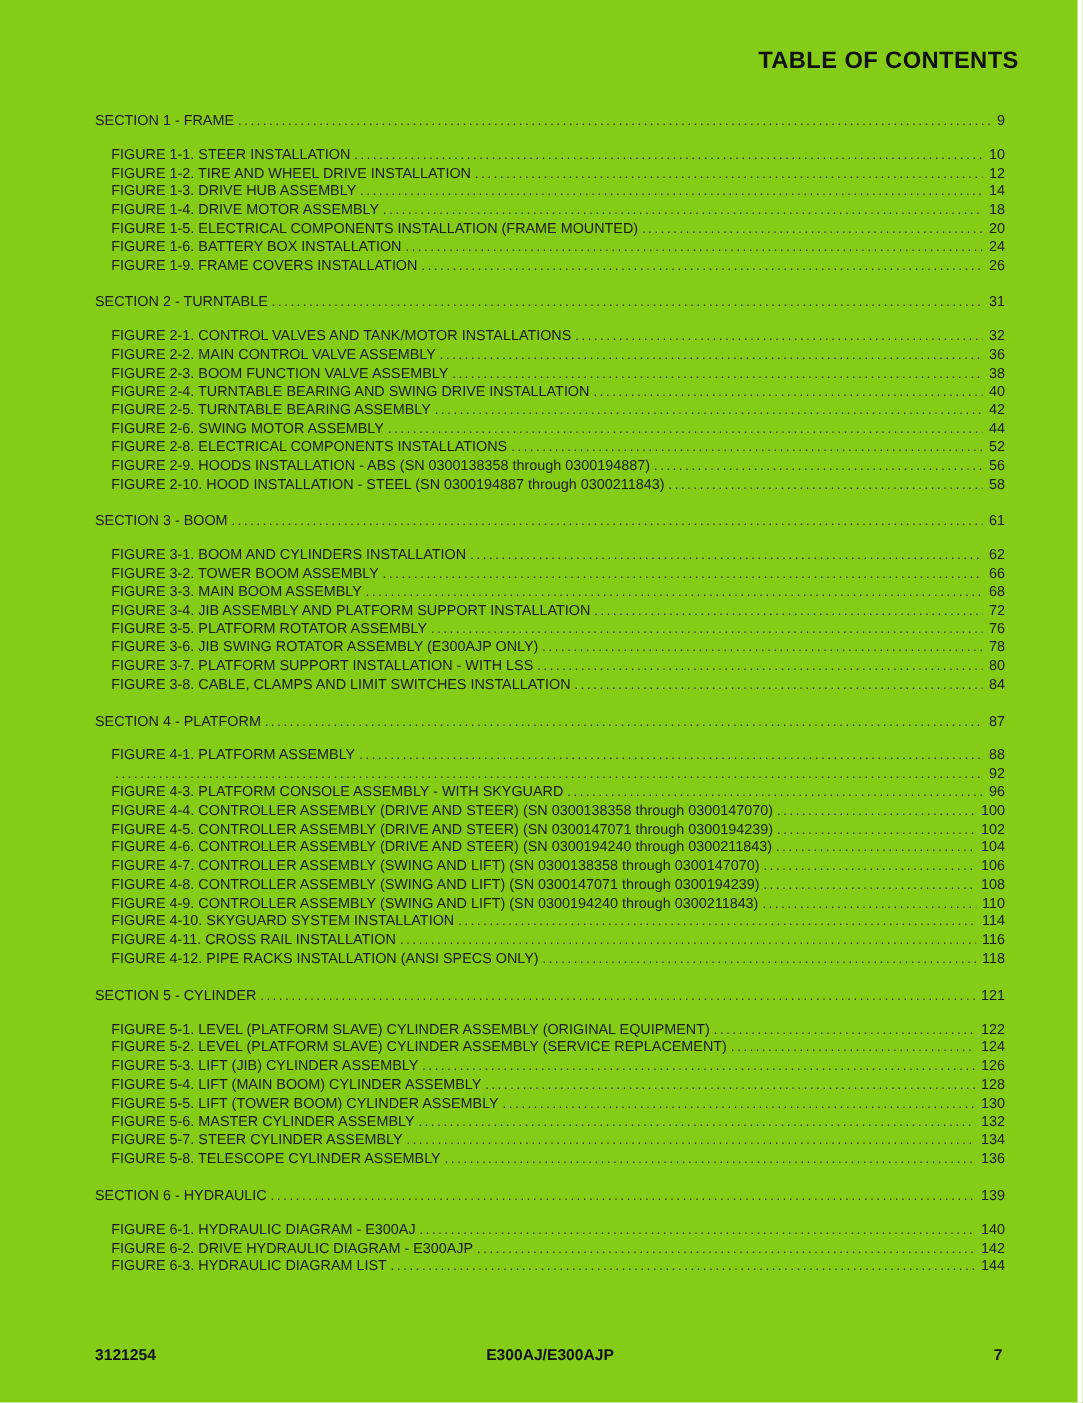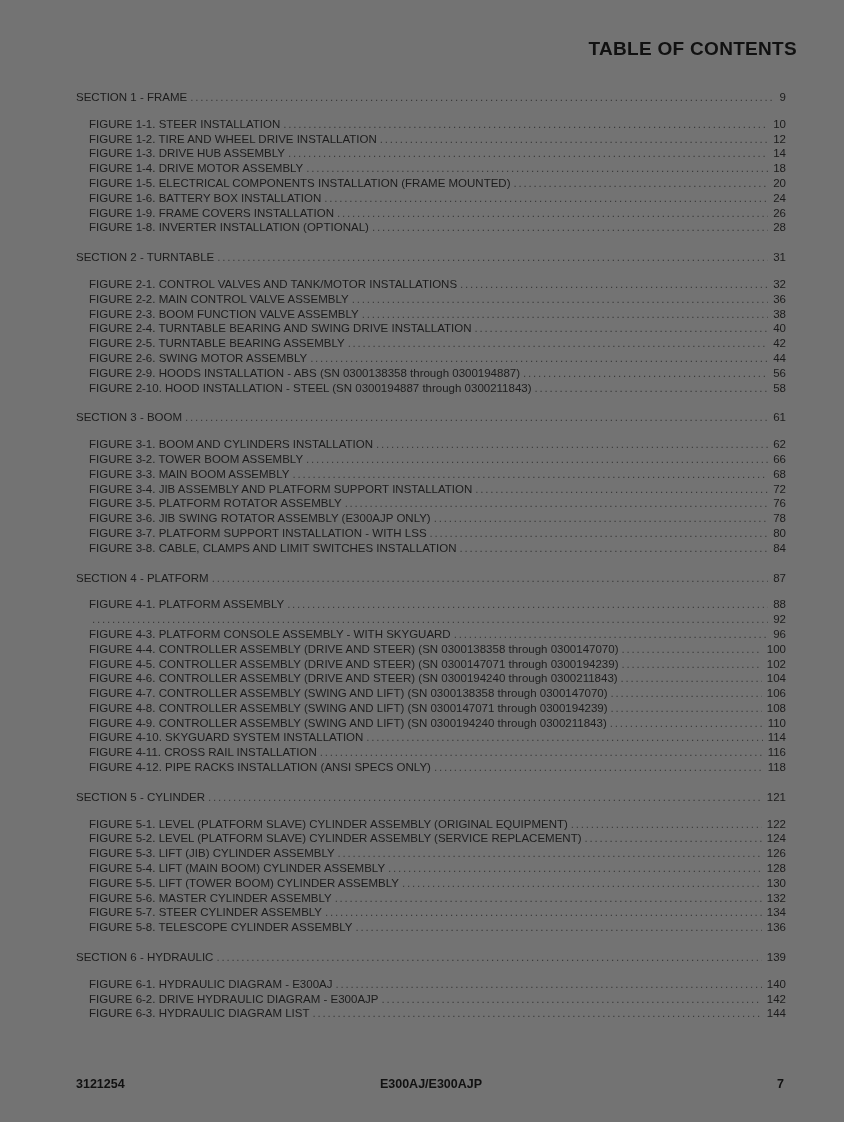--- a/index.html
+++ b/index.html
@@ -4,24 +4,25 @@
 <style>
   html, body {
     margin: 0;
     padding: 0;
     background: #ffffff;
   }
   .page {
     position: relative;
     width: 844px;
     height: 1122px;
-    background: #737373;
+    background: #84cc16;
     font-family: "Liberation Sans", sans-serif;
     color: #1c1c1c;
     overflow: hidden;
+    padding-left: 18px;
   }
   .title {
     position: absolute;
     top: 38px;
     right: 47px;
     font-size: 19px;
     font-weight: bold;
     letter-spacing: 0.3px;
     color: #111111;
     white-space: nowrap;
@@ -143,25 +144,20 @@
     <span class="dots"></span>
     <span class="pagenum">24</span>
   </div>
 
   <div class="toc-row entry-row">
     <span class="label">FIGURE 1-9. FRAME COVERS INSTALLATION</span>
     <span class="dots"></span>
     <span class="pagenum">26</span>
   </div>
 
-  <div class="toc-row entry-row">
-    <span class="label">FIGURE 1-8. INVERTER INSTALLATION (OPTIONAL)</span>
-    <span class="dots"></span>
-    <span class="pagenum">28</span>
-  </div>
 </div>
   </div>
 
   <div class="toc-section">
     <div class="toc-row section-row">
       <span class="label">SECTION 2 - TURNTABLE</span>
       <span class="dots"></span>
       <span class="pagenum">31</span>
     </div>
     <div class="entries">
@@ -195,20 +191,25 @@
     <span class="pagenum">42</span>
   </div>
 
   <div class="toc-row entry-row">
     <span class="label">FIGURE 2-6. SWING MOTOR ASSEMBLY</span>
     <span class="dots"></span>
     <span class="pagenum">44</span>
   </div>
 
 
+  <div class="toc-row entry-row">
+    <span class="label">FIGURE 2-8. ELECTRICAL COMPONENTS INSTALLATIONS</span>
+    <span class="dots"></span>
+    <span class="pagenum">52</span>
+  </div>
 
   <div class="toc-row entry-row">
     <span class="label">FIGURE 2-9. HOODS INSTALLATION - ABS (SN 0300138358 through 0300194887)</span>
     <span class="dots"></span>
     <span class="pagenum">56</span>
   </div>
 
   <div class="toc-row entry-row">
     <span class="label">FIGURE 2-10. HOOD INSTALLATION - STEEL (SN 0300194887 through 0300211843)</span>
     <span class="dots"></span>

